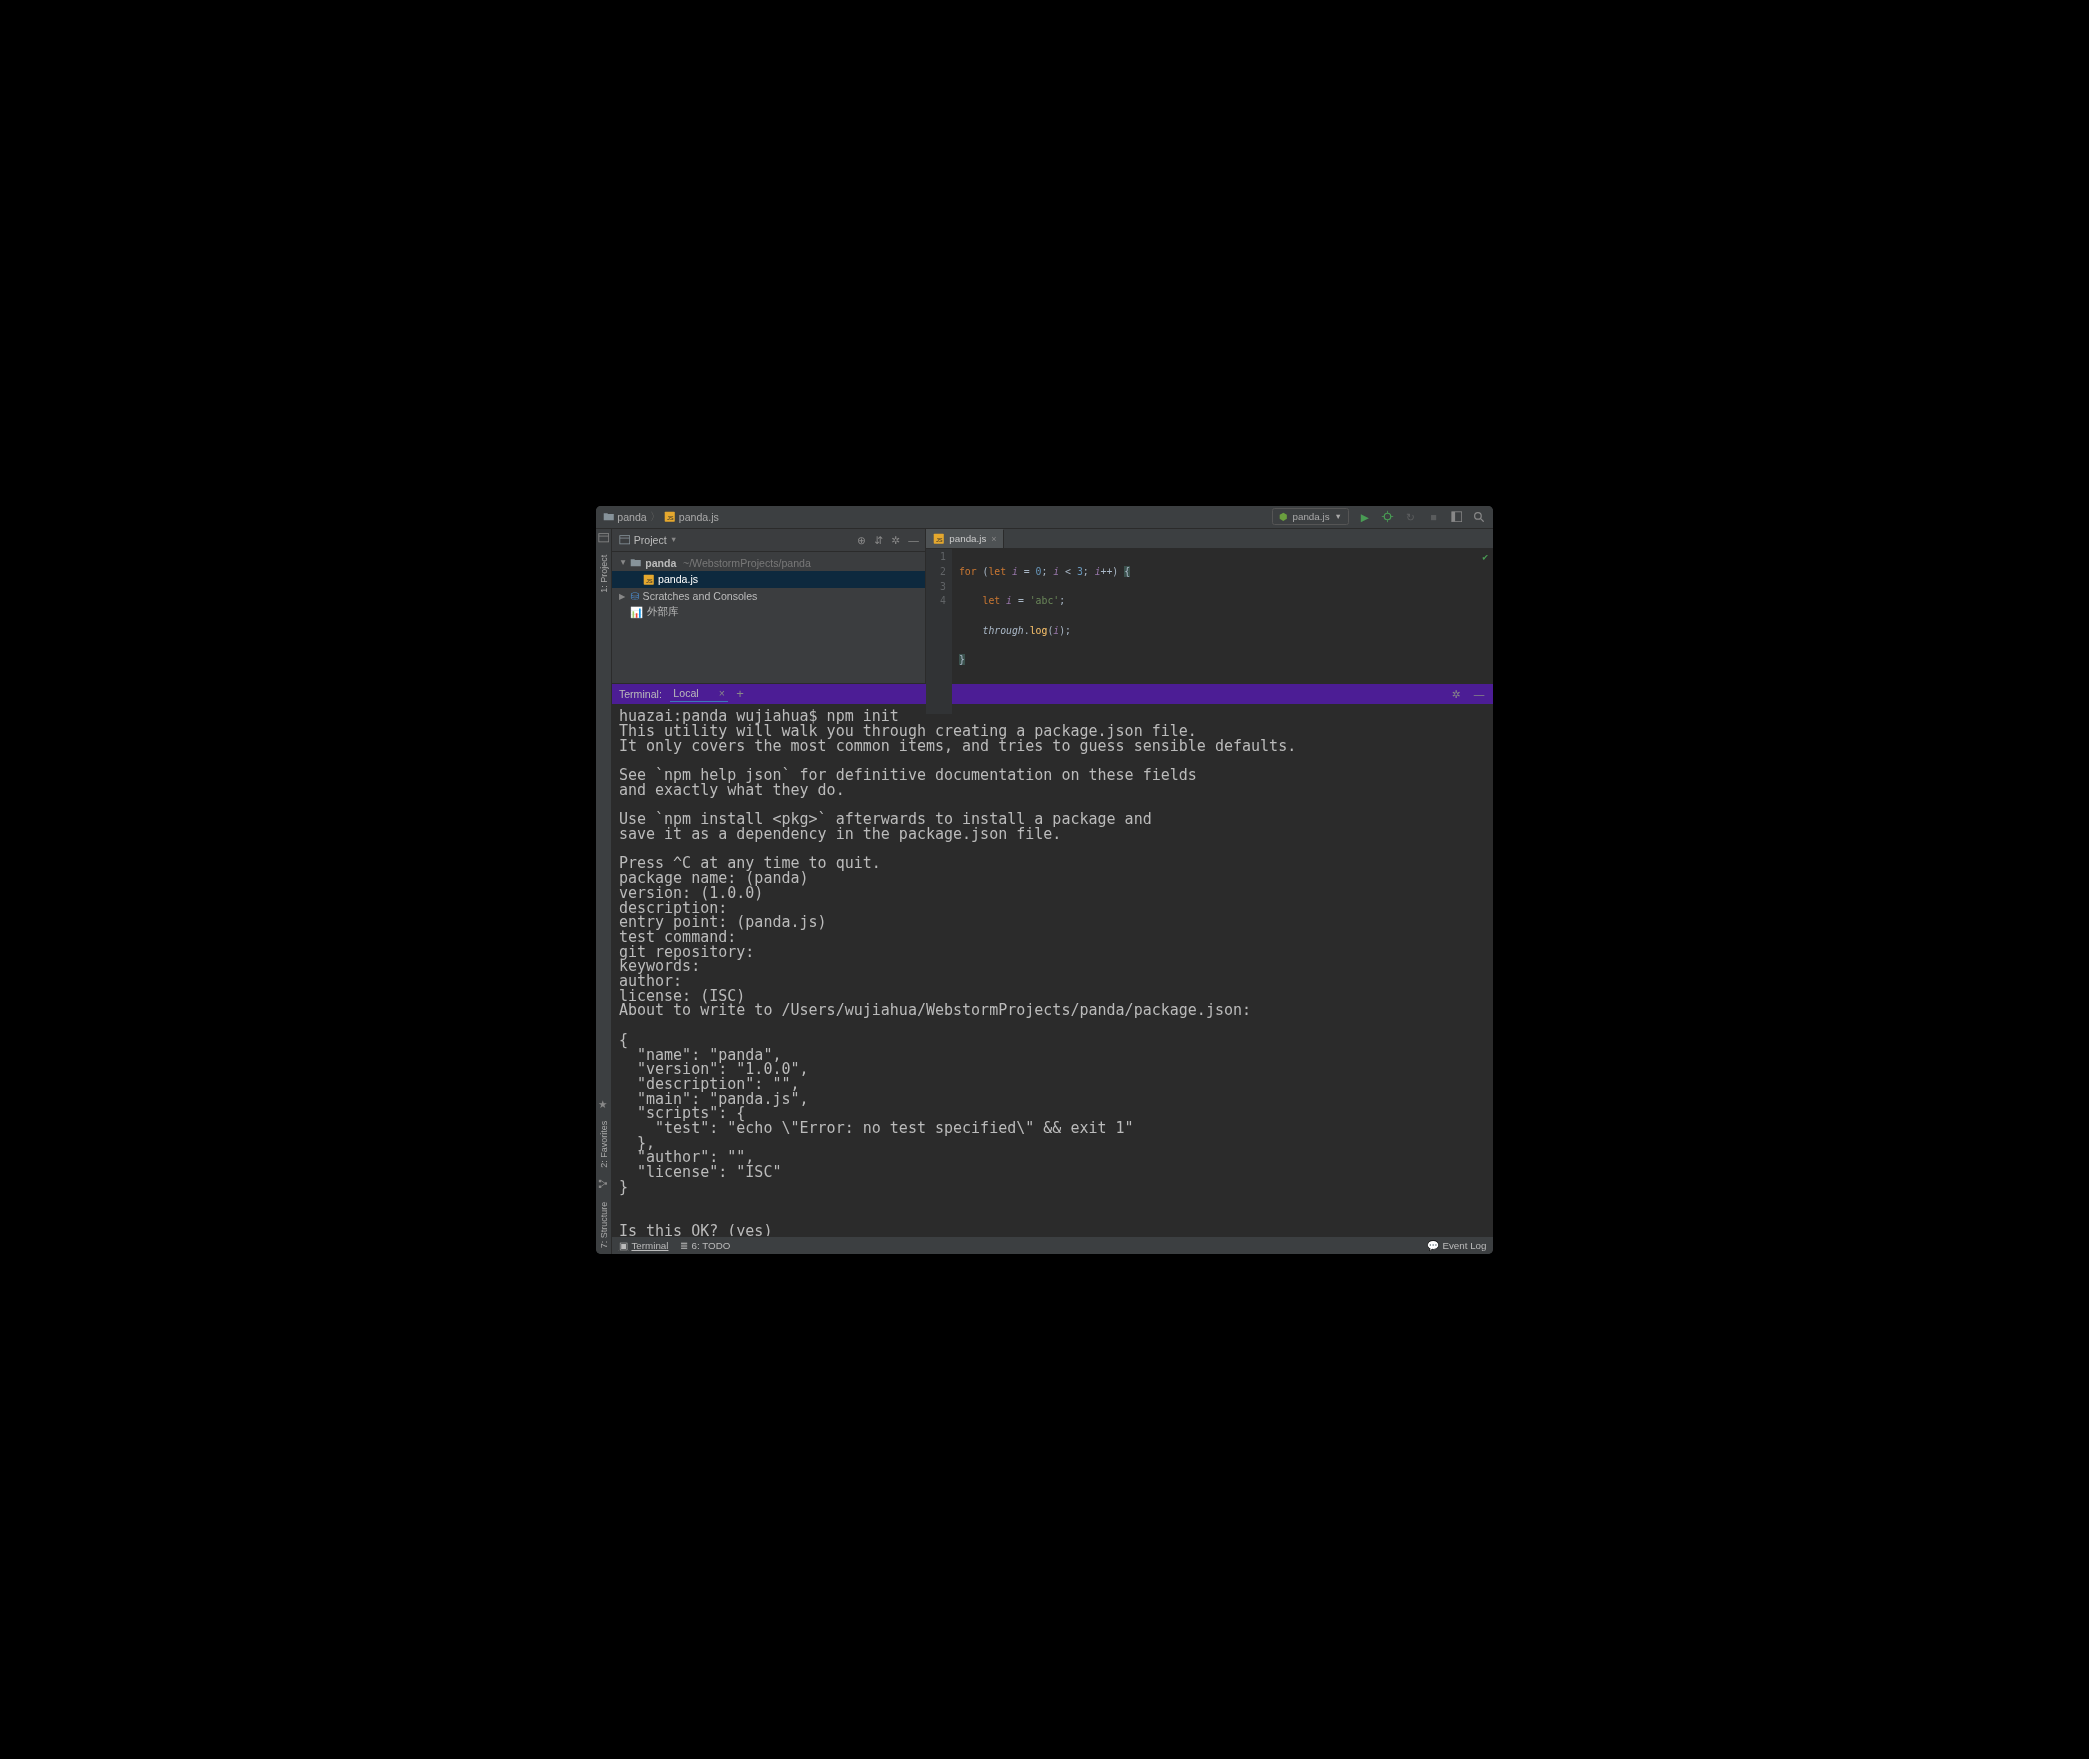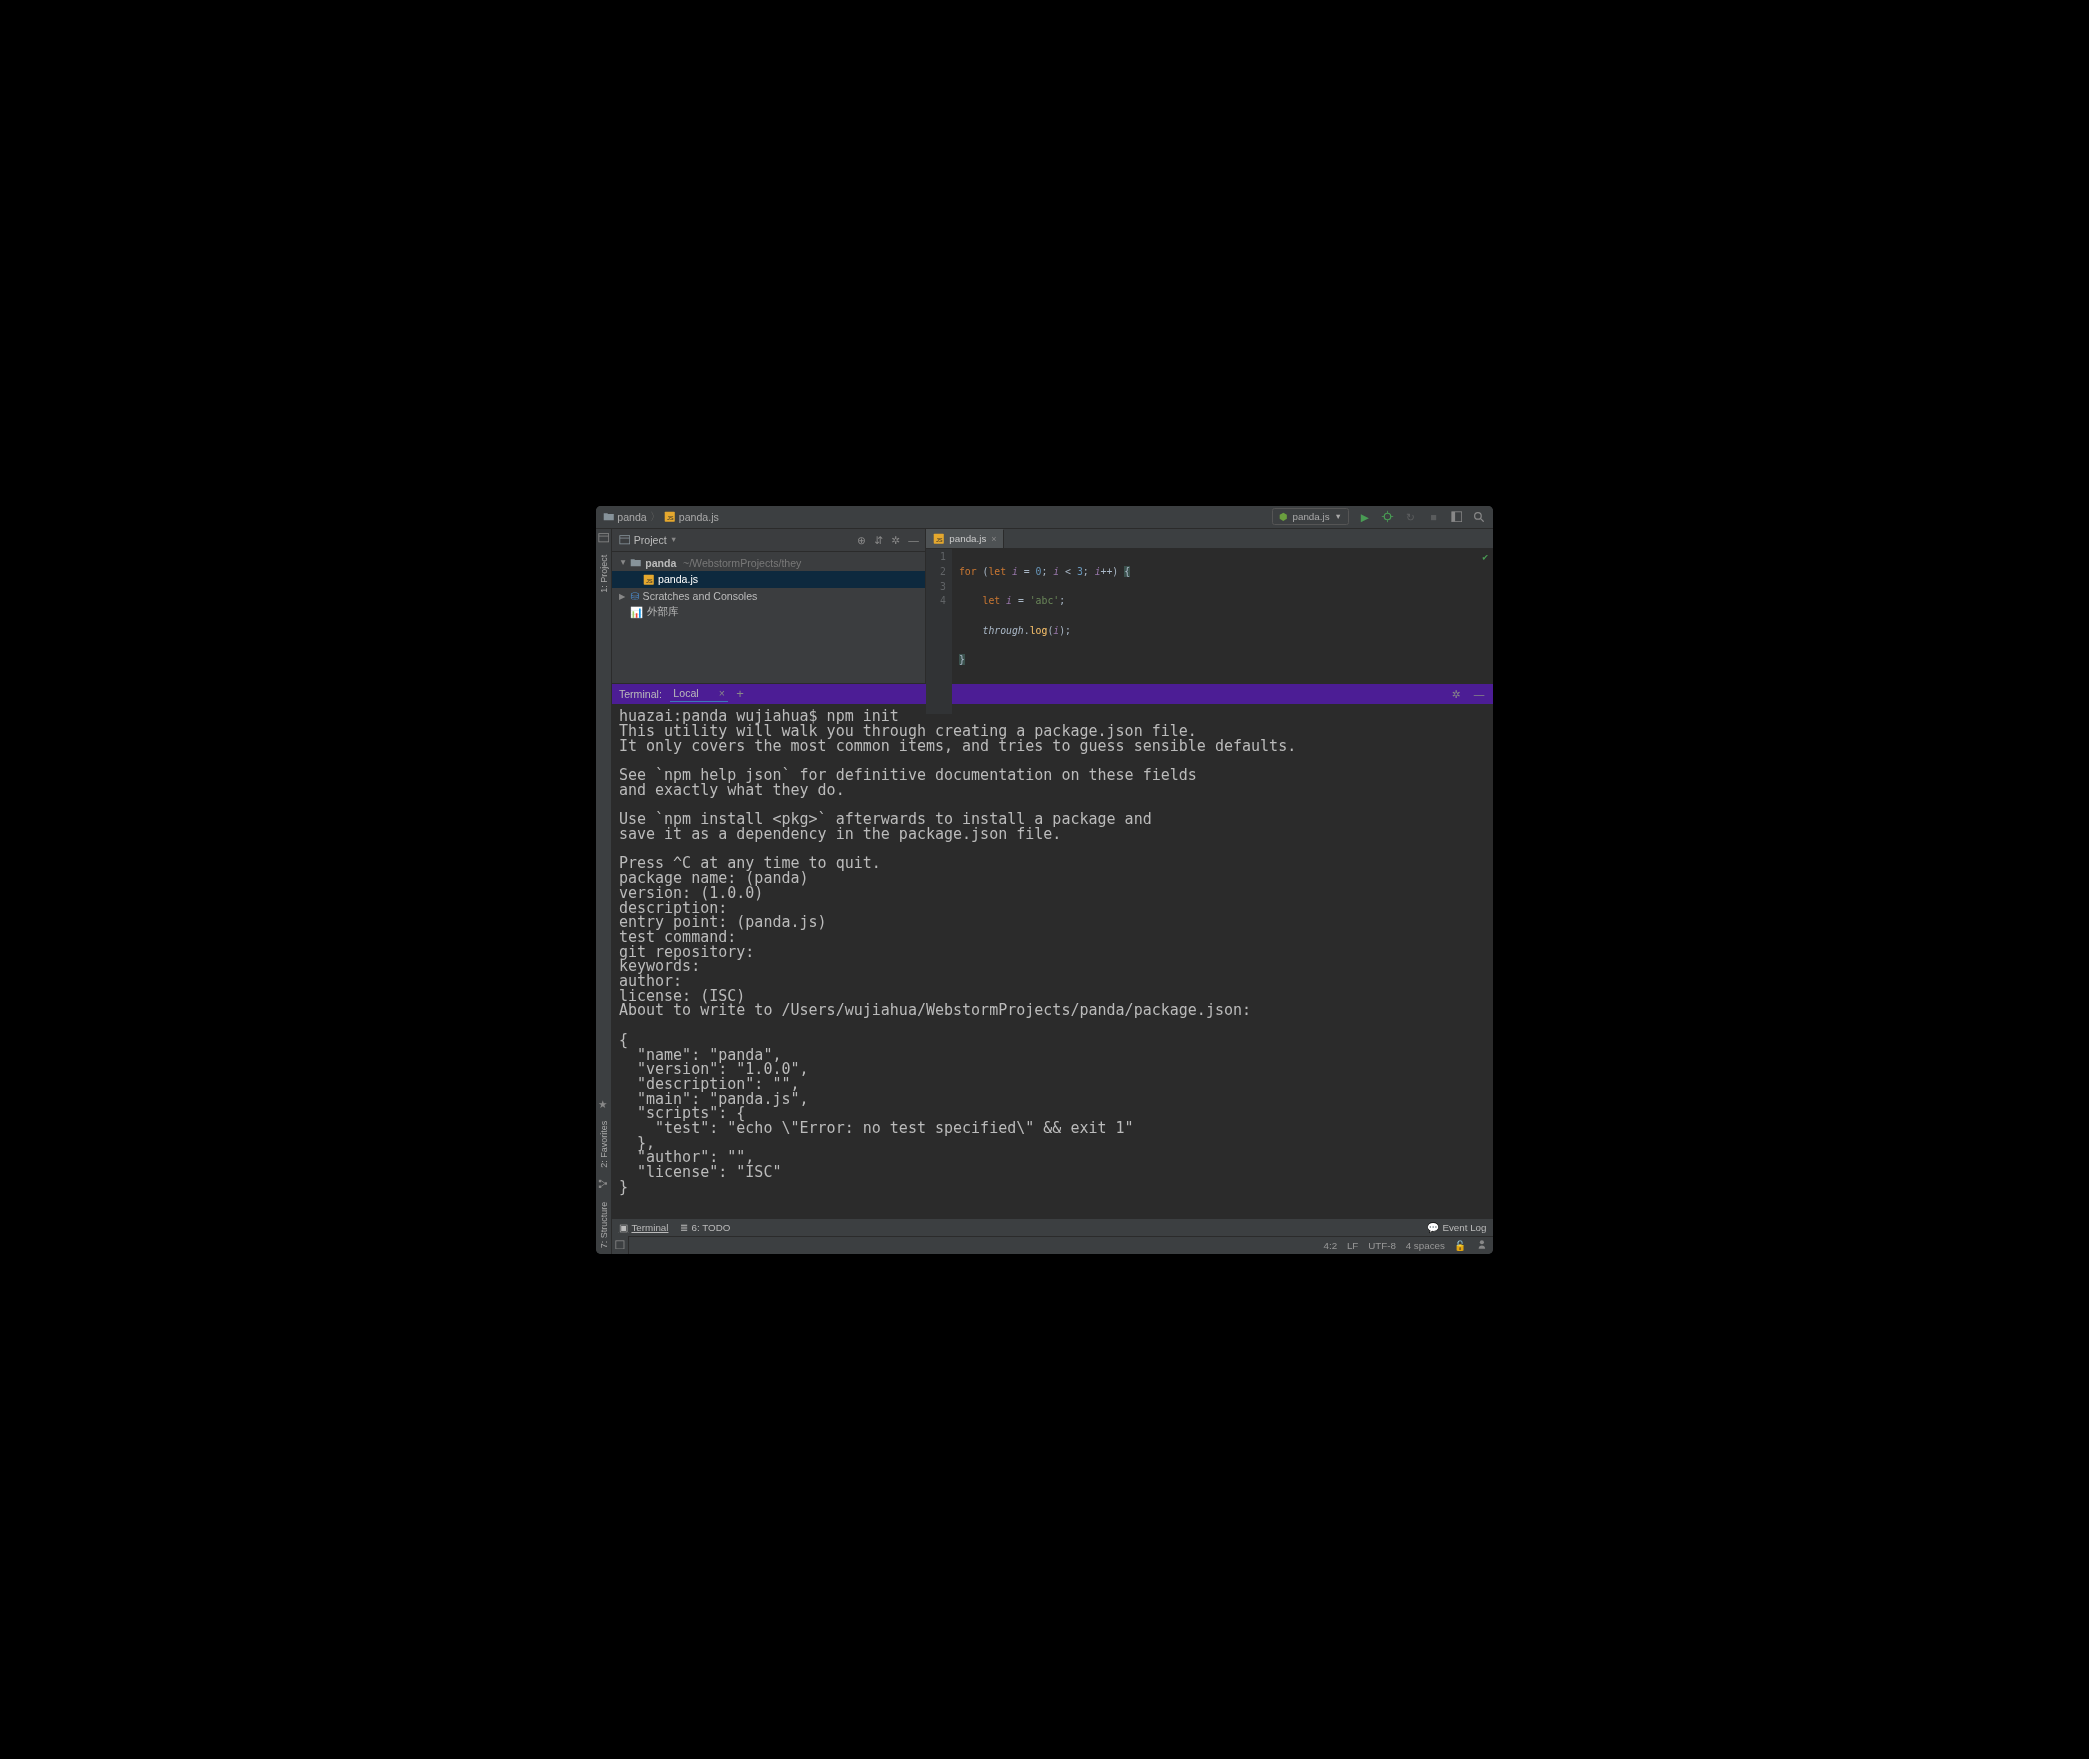--- a/index.html
+++ b/index.html
@@ -264,21 +264,21 @@
           </div>
           <div class="tree">
             <div class="tree-row">
               <span class="tree-arrow">▼</span>
               <span class="folder-icon">
                 <svg viewBox="0 0 16 16">
                     <path fill="#87939a" d="M1 3h5l1 1h8v9H1z"></path>
                   </svg>
               </span>
               <b>panda</b>
-              <span class="tree-path">~/WebstormProjects/they</span>
+              <span class="tree-path">~/WebstormProjects/panda</span>
             </div>
             <div class="tree-row selected">
               <span class="indent" style="width:21px;"></span>
               <span class="js-icon">
                 <svg viewBox="0 0 16 16" style="font-size:13px">
                     <rect width="14" height="14" x="1" y="1" fill="#e5a82e" rx="1"></rect>
                     <text x="4" y="12" font-size="8" fill="#2b2b2b">JS</text>
                   </svg>
               </span>
               <span>panda.js</span>
@@ -386,37 +386,17 @@
           <span>≣</span>
           <span>6: TODO</span>
         </span>
         <span class="spacer"></span>
         <span class="bottom-tab">
           <span>💬</span>
           <span>Event Log</span>
         </span>
       </div>
 
-      <div class="status-wrap">
-        <div class="bottom-left-corner">
-          <svg width="9.8" height="9.8" viewBox="0 0 12 12">
-              <rect x="1" y="1" width="10" height="10" fill="none" stroke="#888"></rect>
-            </svg>
-        </div>
-        <div class="statusbar" style="flex:1;">
-          <span class="cell">4:2</span>
-          <span class="cell">LF</span>
-          <span class="cell">UTF-8</span>
-          <span class="cell">4 spaces</span>
-          <span class="cell">🔓</span>
-          <span class="cell">
-            <svg width="9.8" height="9.8" viewBox="0 0 12 12">
-                <circle cx="6" cy="4" r="2.5" fill="#888"></circle>
-                <path d="M2 12c0-3 2-4 4-4s4 1 4 4" fill="#888"></path>
-              </svg>
-          </span>
-        </div>
-      </div>
 
     </div>
   </div>
 </div>
 
 
 </body></html>

